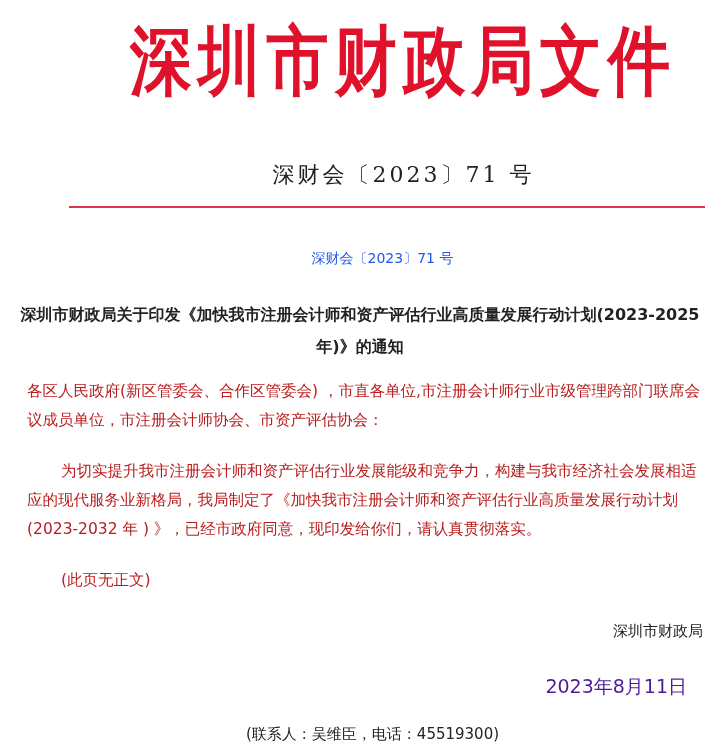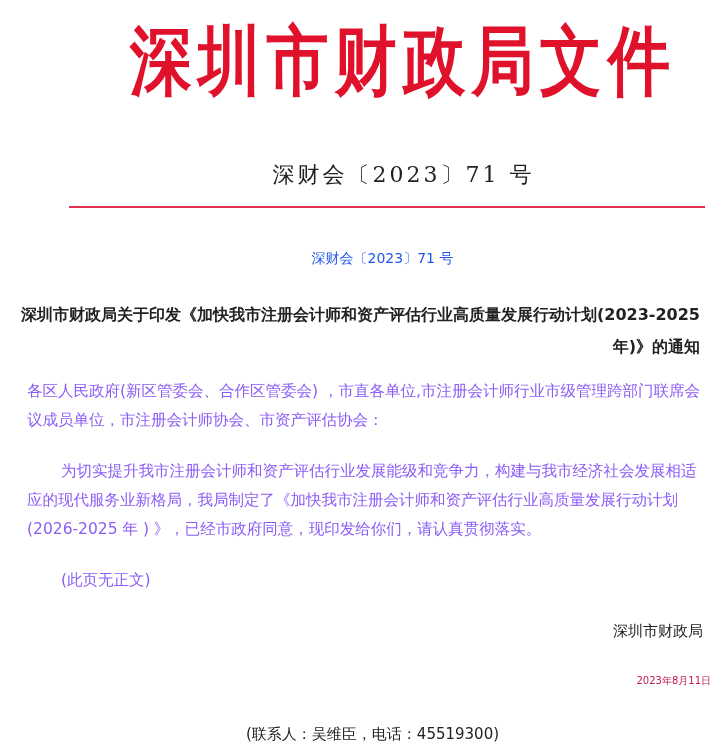--- a/index.html
+++ b/index.html
@@ -64,51 +64,51 @@
       color: #2157ea;
       padding-left: 48px;
       box-sizing: border-box;
       cursor: pointer;
     }
     .title {
       position: absolute;
       left: 20px;
       top: 299px;
       width: 680px;
-      text-align: right;
+      text-align: center;
       font-size: 16px;
       font-weight: bold;
       line-height: 32px;
       color: #222;
     }
     .para {
       position: absolute;
       left: 27px;
       width: 680px;
       font-size: 15.5px;
       line-height: 29px;
-      color: #8b5cf6;
+      color: #b91c1c;
     }
     .addressee { top: 377px; }
     .body-para { top: 457px; text-indent: 34px; }
     .no-text { top: 566px; left: 61px; }
     .signature {
       position: absolute;
       right: 14px;
       top: 622px;
       font-size: 15px;
       color: #222;
       font-family: Liberation Mono, monospace;
     }
     .date {
       position: absolute;
-      right: 6px;
+      right: 30px;
       top: 674px;
-      font-size: 10px;
-      color: #be185d;
+      font-size: 19px;
+      color: #4c1d95;
     }
     .contact {
       position: absolute;
       left: 246px;
       top: 725px;
       font-size: 15px;
       color: #222;
     }
   </style>
 </head>
@@ -128,21 +128,21 @@
 <div class="docno-header">深财会〔2023〕71 号</div>
 
 <div class="red-rule"></div>
 
 <div class="docno-link">深财会〔2023〕71 号</div>
 
 <div class="title">深圳市财政局关于印发《加快我市注册会计师和资产评估行业高质量发展行动计划(2023-2025 年)》的通知</div>
 
 <div class="para addressee">各区人民政府(新区管委会、合作区管委会) ，市直各单位,市注册会计师行业市级管理跨部门联席会议成员单位，市注册会计师协会、市资产评估协会：</div>
 
-<div class="para body-para">为切实提升我市注册会计师和资产评估行业发展能级和竞争力，构建与我市经济社会发展相适应的现代服务业新格局，我局制定了《加快我市注册会计师和资产评估行业高质量发展行动计划(2026-2025 年 ) 》，已经市政府同意，现印发给你们，请认真贯彻落实。</div>
+<div class="para body-para">为切实提升我市注册会计师和资产评估行业发展能级和竞争力，构建与我市经济社会发展相适应的现代服务业新格局，我局制定了《加快我市注册会计师和资产评估行业高质量发展行动计划(2023-2032 年 ) 》，已经市政府同意，现印发给你们，请认真贯彻落实。</div>
 
 <div class="para no-text">(此页无正文)</div>
 
 <div class="signature">深圳市财政局</div>
 
 <div class="date">2023年8月11日</div>
 
 <div class="contact">(联系人：吴维臣，电话：45519300)</div>
 
 </body></html>

